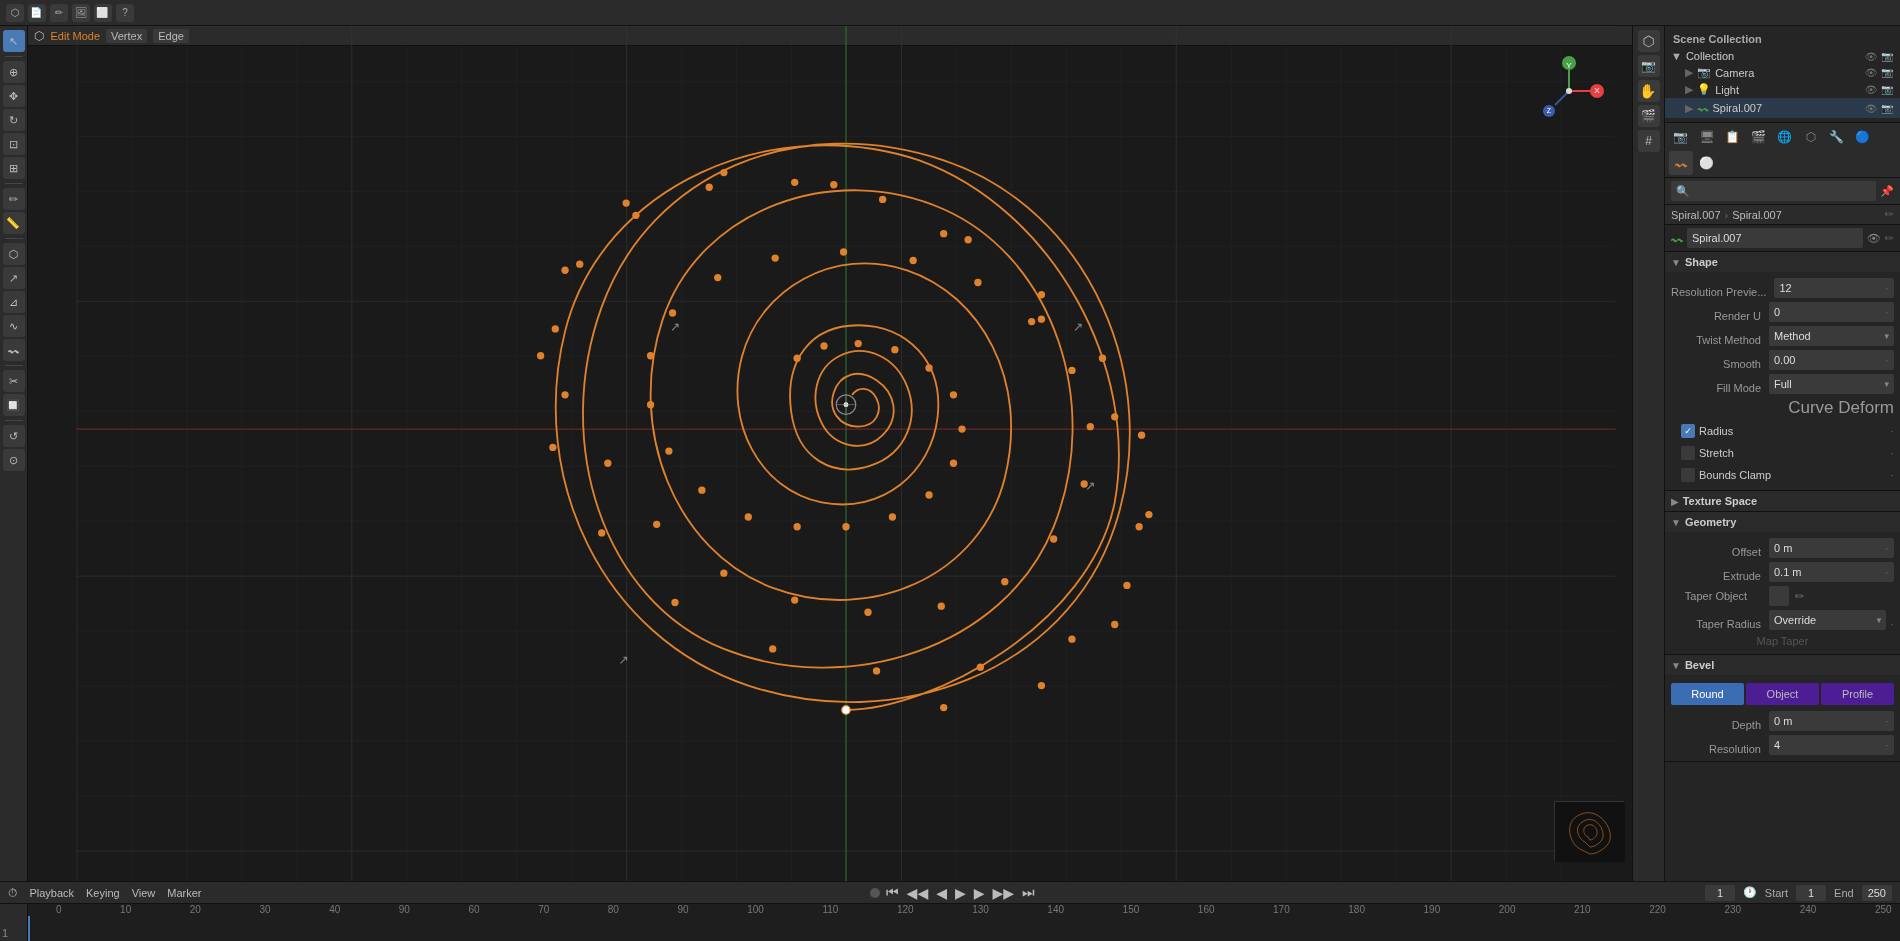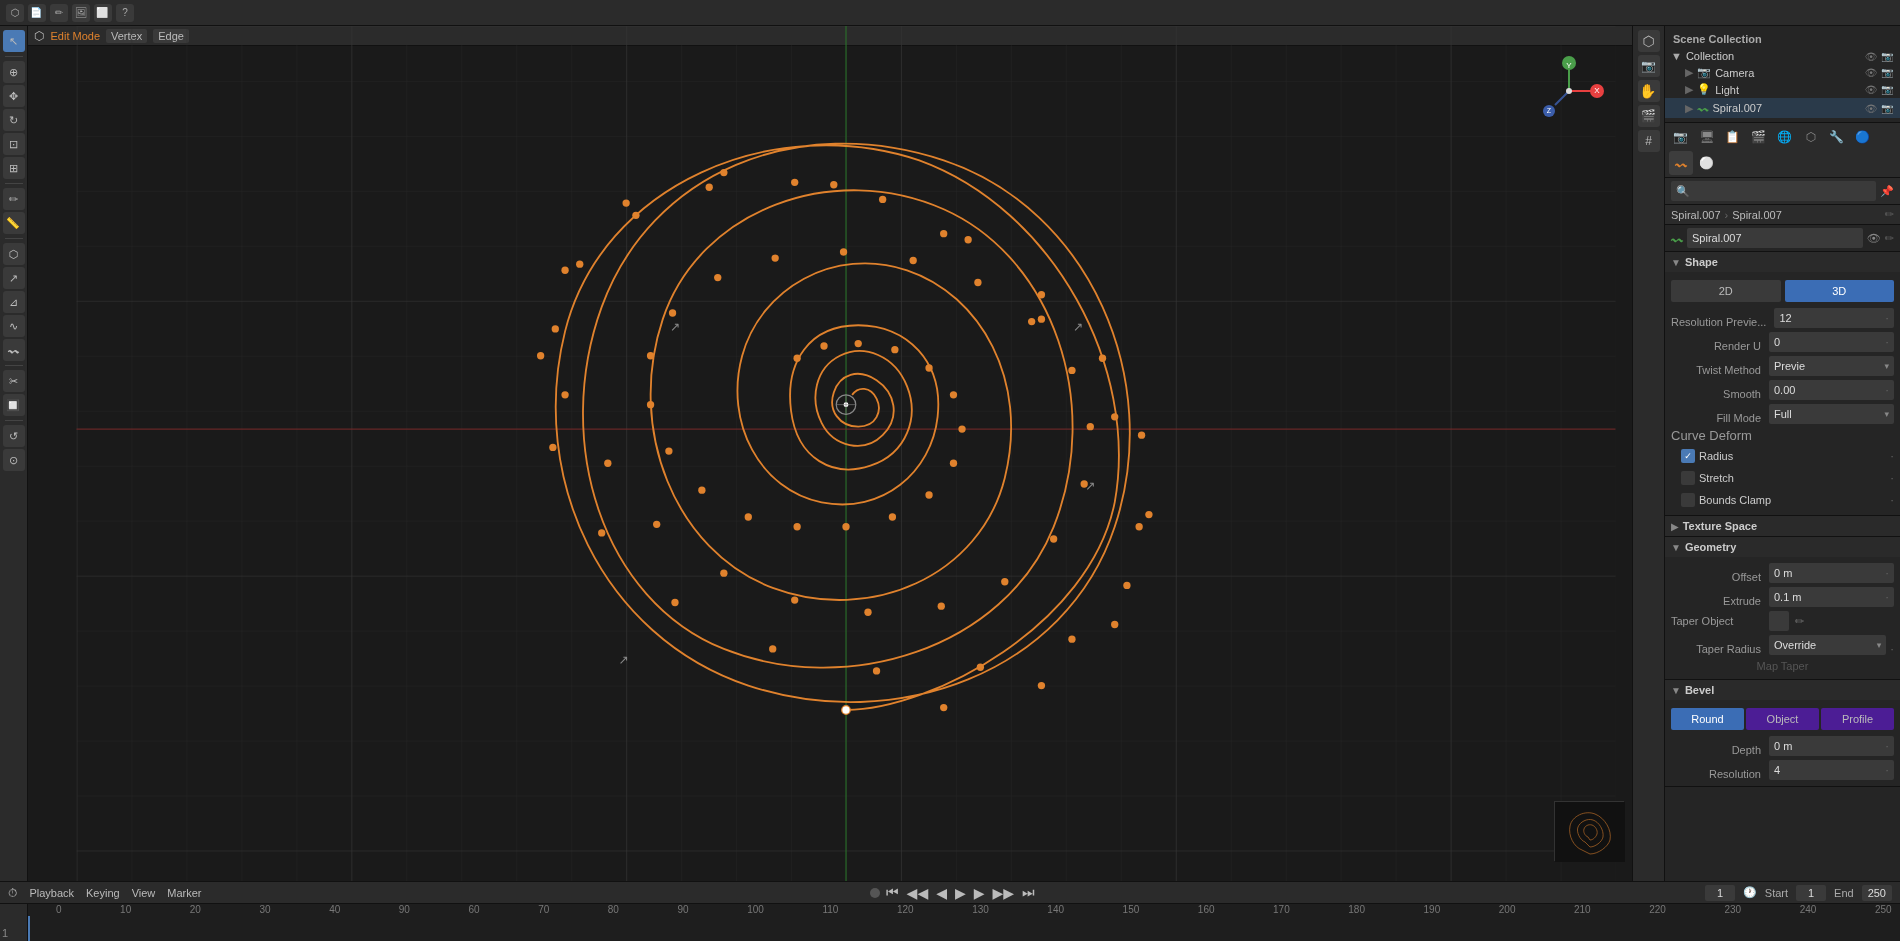--- a/index.html
+++ b/index.html
@@ -90,21 +90,21 @@
     .prop-dropdown { flex: 1; background: #3a3a3a; border-radius: 2px; padding: 2px 5px; font-size: 11px; color: #ddd; height: 20px; display: flex; align-items: center; justify-content: space-between; cursor: pointer; }
     .prop-dropdown .arrow { color: #888; font-size: 9px; }
 
     
     .prop-checkbox { display: flex; align-items: center; padding: 2px 6px; gap: 4px; min-height: 22px; }
     .checkbox-icon { width: 14px; height: 14px; background: #4a7ab5; border-radius: 2px; display: flex; align-items: center; justify-content: center; font-size: 9px; color: #fff; }
     .checkbox-label { font-size: 11px; color: #ccc; text-align: center; }
 
     
     .taper-row { display: flex; align-items: center; padding: 2px 6px; gap: 4px; min-height: 22px; }
-    .taper-label { color: #999; font-size: 11px; min-width: 90px; text-align: left; margin-right: 4px; }
+    .taper-label { color: #999; font-size: 11px; min-width: 90px; text-align: center; margin-right: 4px; }
     .taper-box { width: 20px; height: 20px; background: #3a3a3a; border-radius: 2px; }
     .taper-edit-btn { color: #777; font-size: 11px; margin-left: 2px; cursor: pointer; }
 
     
     .playback-controls { display: flex; align-items: center; gap: 4px; }
     .play-btn { color: #bbb; font-size: 14px; cursor: pointer; padding: 0 2px; }
     .frame-display { background: #3a3a3a; padding: 2px 6px; border-radius: 2px; font-size: 11px; color: #ddd; min-width: 30px; text-align: center; }
     .timeline-right-info { margin-left: auto; display: flex; align-items: center; gap: 8px; color: #aaa; font-size: 11px; }
 
     
@@ -412,53 +412,49 @@
       <span style="color:#666;font-size:11px;">✏</span>
     </div>
 
     <div class="section">
       <div class="section-header">
         <span class="arrow">▼</span>
         <span class="title">Shape</span>
       </div>
       <div class="section-body">
 
-        <div class="toggle-row">
-          <div class="toggle-btn">2D</div>
-          <div class="toggle-btn active">3D</div>
-        </div>
 
         <div class="prop-row">
           <span class="prop-label">Resolution Previe...</span>
           <div class="prop-value">12<span style="margin-left:auto;color:#666;">·</span></div>
         </div>
         <div class="prop-row">
           <span class="prop-label">Render U</span>
           <div class="prop-value">0<span style="margin-left:auto;color:#666;">·</span></div>
         </div>
         <div class="prop-row">
           <span class="prop-label">Twist Method</span>
           <div class="prop-dropdown">
-            <span>Previe</span>
+            <span>Method</span>
             <span class="arrow">▾</span>
           </div>
         </div>
         <div class="prop-row">
           <span class="prop-label">Smooth</span>
           <div class="prop-value">0.00<span style="margin-left:auto;color:#666;">·</span></div>
         </div>
         <div class="prop-row">
           <span class="prop-label">Fill Mode</span>
           <div class="prop-dropdown">
             <span>Full</span>
             <span class="arrow">▾</span>
           </div>
         </div>
 
-        <div style="padding:2px 6px;font-size:13px;color:#999;">
+        <div style="padding:2px 6px;font-size:17px;color:#999;text-align:right;">
           <span>Curve Deform</span>
         </div>
         <div class="prop-checkbox" style="padding-left:16px;">
           <div class="checkbox-icon">✓</div>
           <span class="checkbox-label">Radius</span>
           <span style="margin-left:auto;color:#666;">·</span>
         </div>
         <div class="prop-checkbox" style="padding-left:16px;">
           <div style="width:14px;height:14px;background:#3a3a3a;border-radius:2px;"></div>
           <span class="checkbox-label">Stretch</span>

